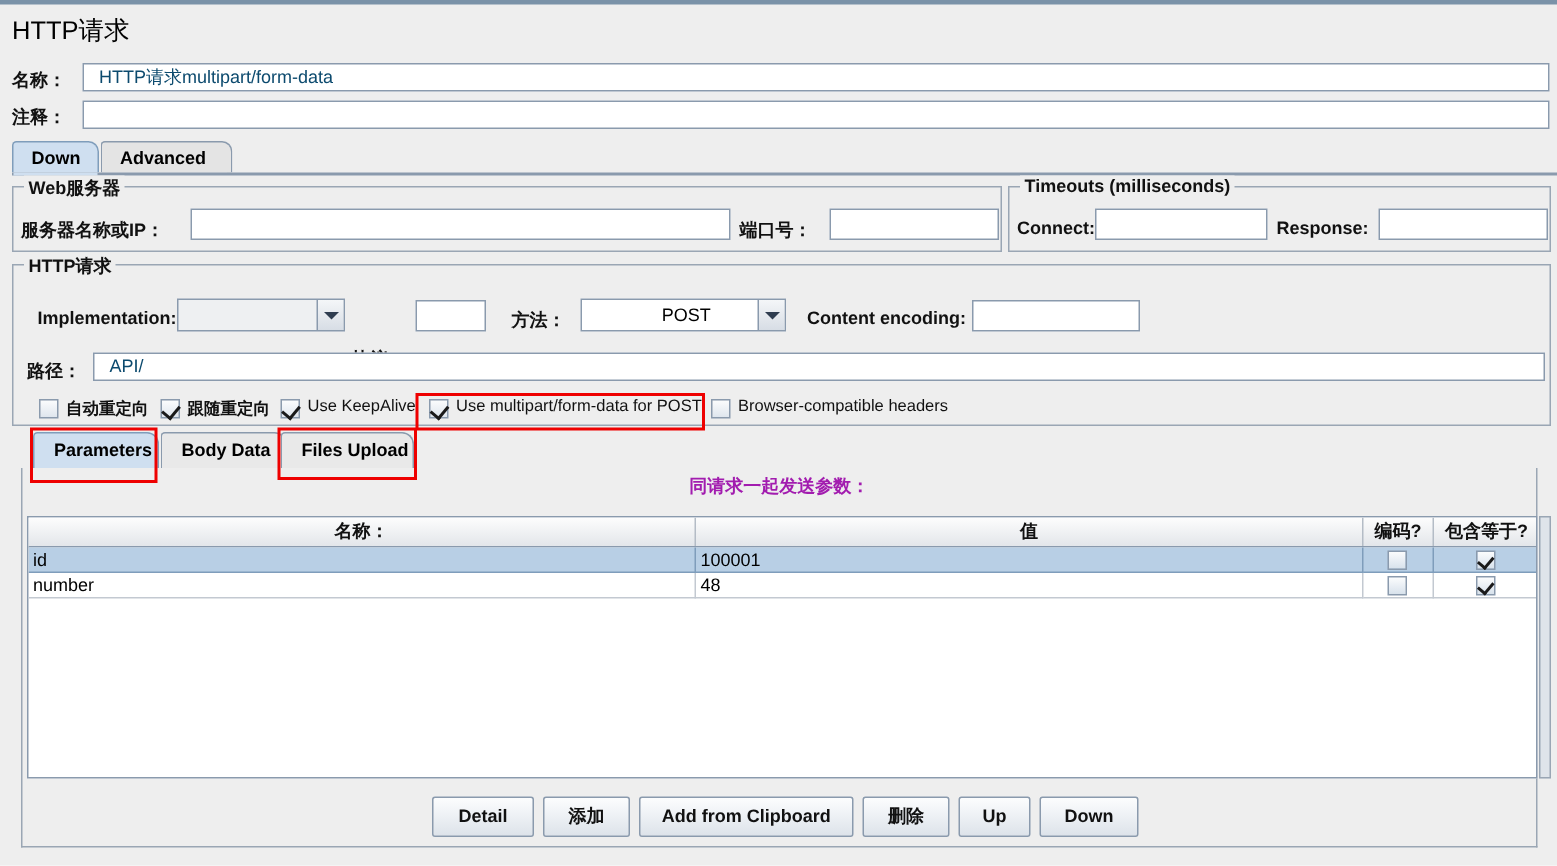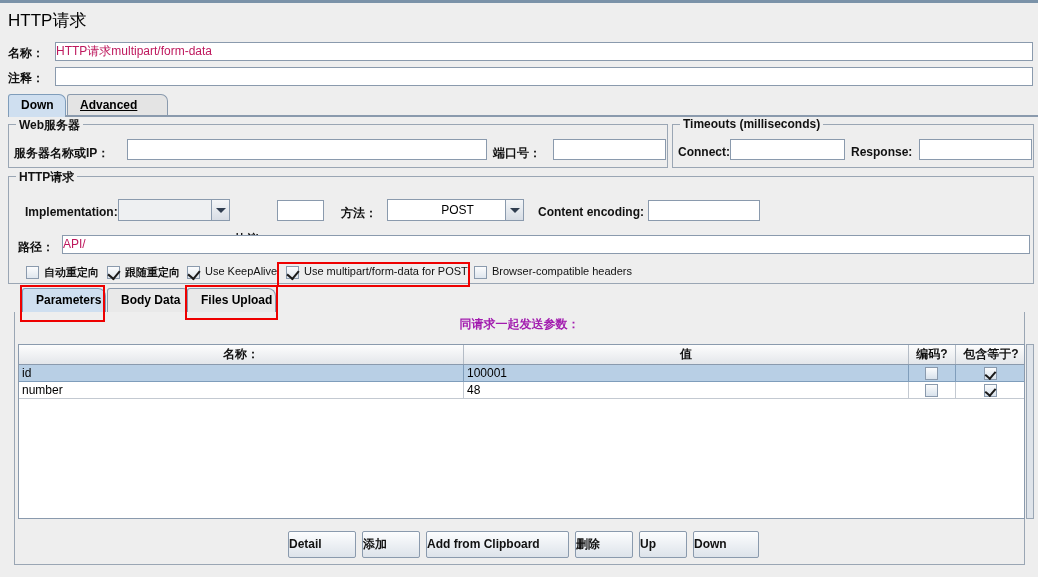--- a/index.html
+++ b/index.html
@@ -50,22 +50,22 @@
     color: #111;
     white-space: nowrap;
   }
   .field {
     position: absolute;
     background: #ffffff;
     border: 1px solid #8a9aad;
     box-sizing: border-box;
     font-size: 12px;
     line-height: 17px;
-    padding: 0 0;
-    color: #be185d;
+    padding: 0 10px;
+    color: #0c4a6e;
     overflow: hidden;
     white-space: nowrap;
   }
 
   #name-label   { left: 8px;  top: 45px; }
   #name-input   { left: 55px; top: 42px; width: 978px; height: 19px; }
   #cmt-label    { left: 8px;  top: 70px; }
   #cmt-input    { left: 55px; top: 67px; width: 978px; height: 19px; }
 
   
@@ -90,21 +90,21 @@
     border-radius: 3px 7px 0 0;
     background: #e4e4e4;
     color: #000;
     white-space: nowrap;
   }
   .tab.sel {
     background: #cfdff0;
     border-color: #7f9dbb;
   }
   #tab-basic    { left: 0px;  width: 58px; }
-  #tab-advanced { left: 59px; width: 101px; text-decoration: underline; }
+  #tab-advanced { left: 59px; width: 88px; }
   .tab-underline {
     position: absolute;
     left: 8px;
     top: 115px;
     width: 1030px;
     height: 2px;
     background: #8a9aad;
   }
   .tab-underline-sel {
     position: absolute;
@@ -387,21 +387,21 @@
     top: 531px;
     height: 27px;
     line-height: 25px;
     box-sizing: border-box;
     border: 1px solid #8a9aad;
     border-radius: 2px;
     background: linear-gradient(#fcfdfe, #dde3ea);
     font-size: 12px;
     font-weight: bold;
     color: #111;
-    text-align: left;
+    text-align: center;
     white-space: nowrap;
   }
   #btn-0 { left: 288px; width: 68px; }
   #btn-1 { left: 362px; width: 58px; }
   #btn-2 { left: 426px; width: 143px; }
   #btn-3 { left: 575px; width: 58px; }
   #btn-4 { left: 639px; width: 48px; }
   #btn-5 { left: 693px; width: 66px; }
 
   

